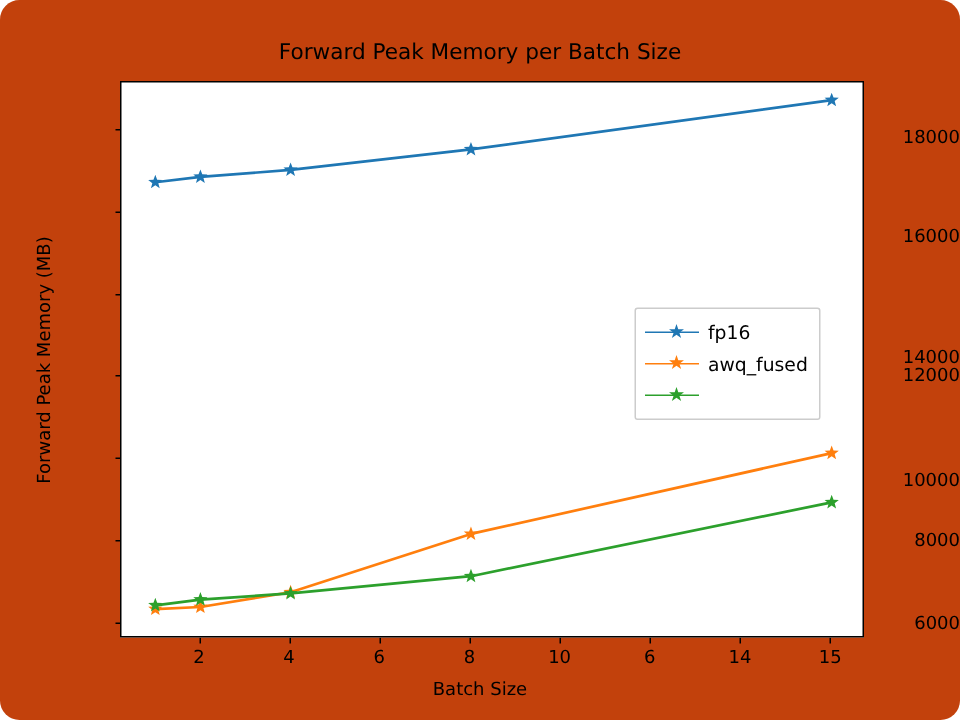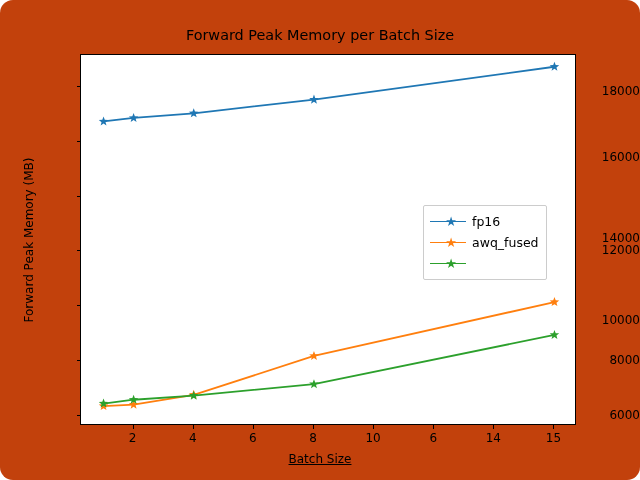--- a/index.html
+++ b/index.html
@@ -84,21 +84,20 @@
     white-space: nowrap;
   }
   #xlabel {
     position: absolute;
     width: 640px;
     left: 0;
     top: 452px;
     text-align: center;
     font-size: 12px;
     color: #000000;
-    text-decoration: underline;
   }
   #legend {
     position: absolute;
     left: 423px;
     top: 205px;
     background: #ffffff;
     border: 0.8px solid #cccccc;
     border-radius: 2px;
     padding: 5px 7px 5px 6px;
     box-sizing: border-box;

